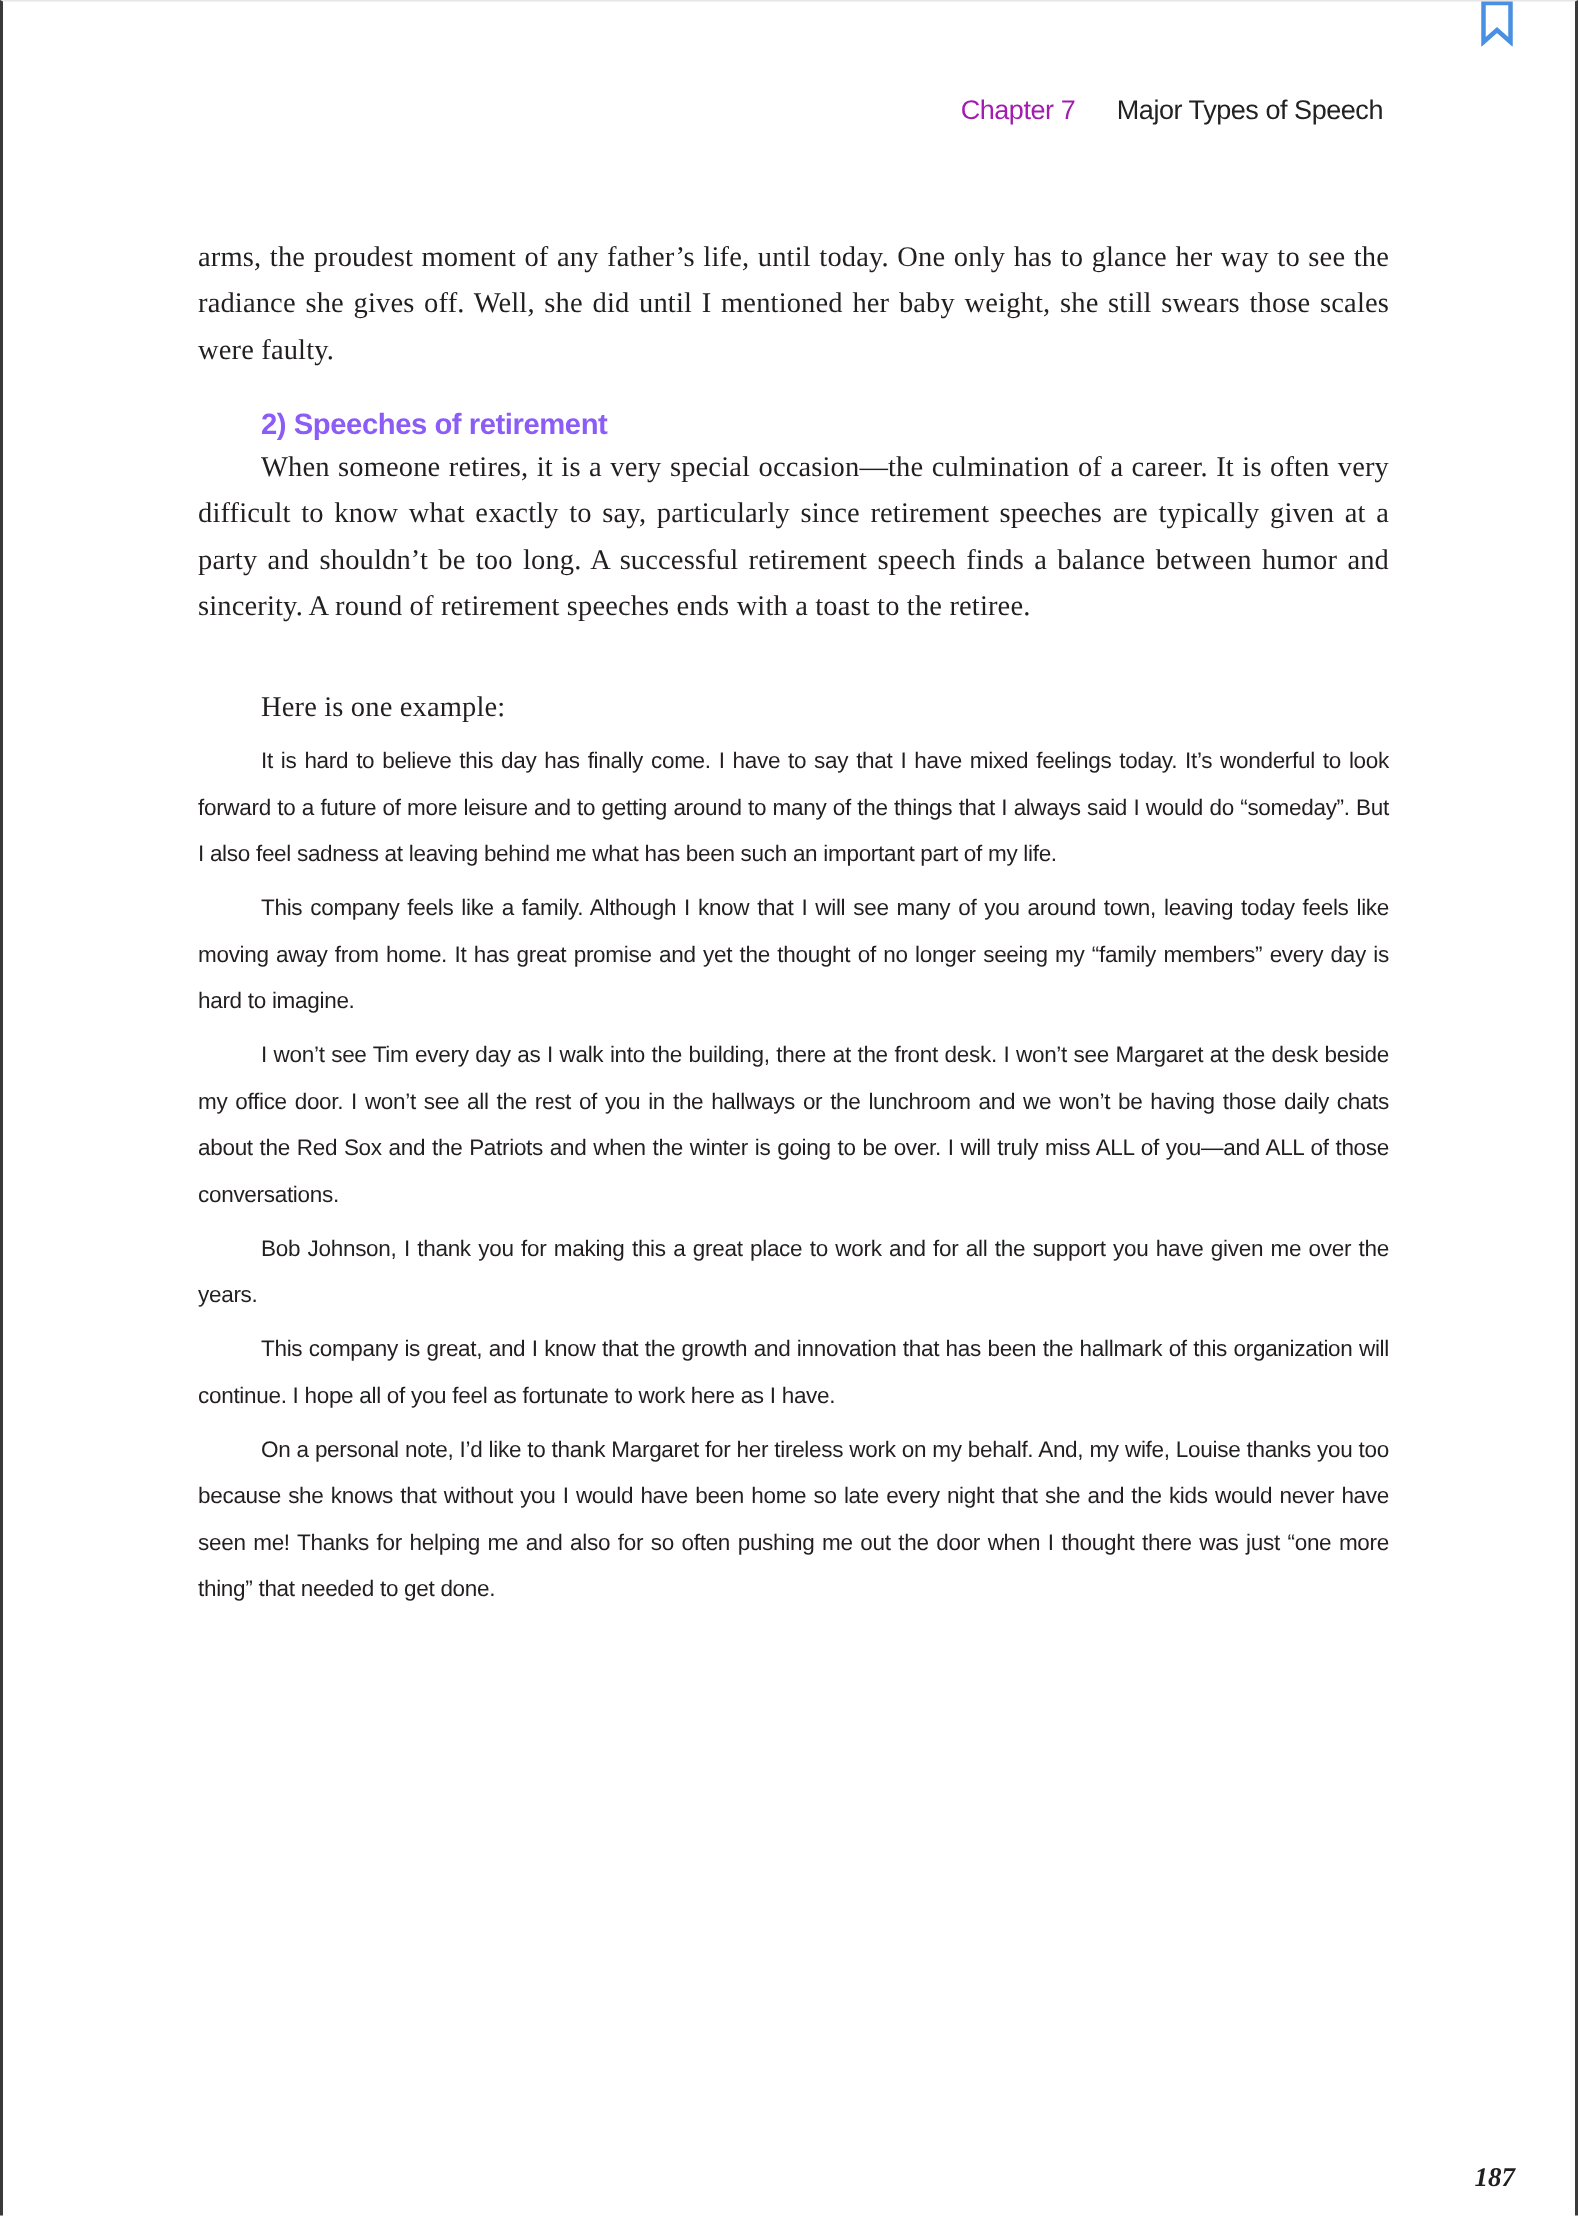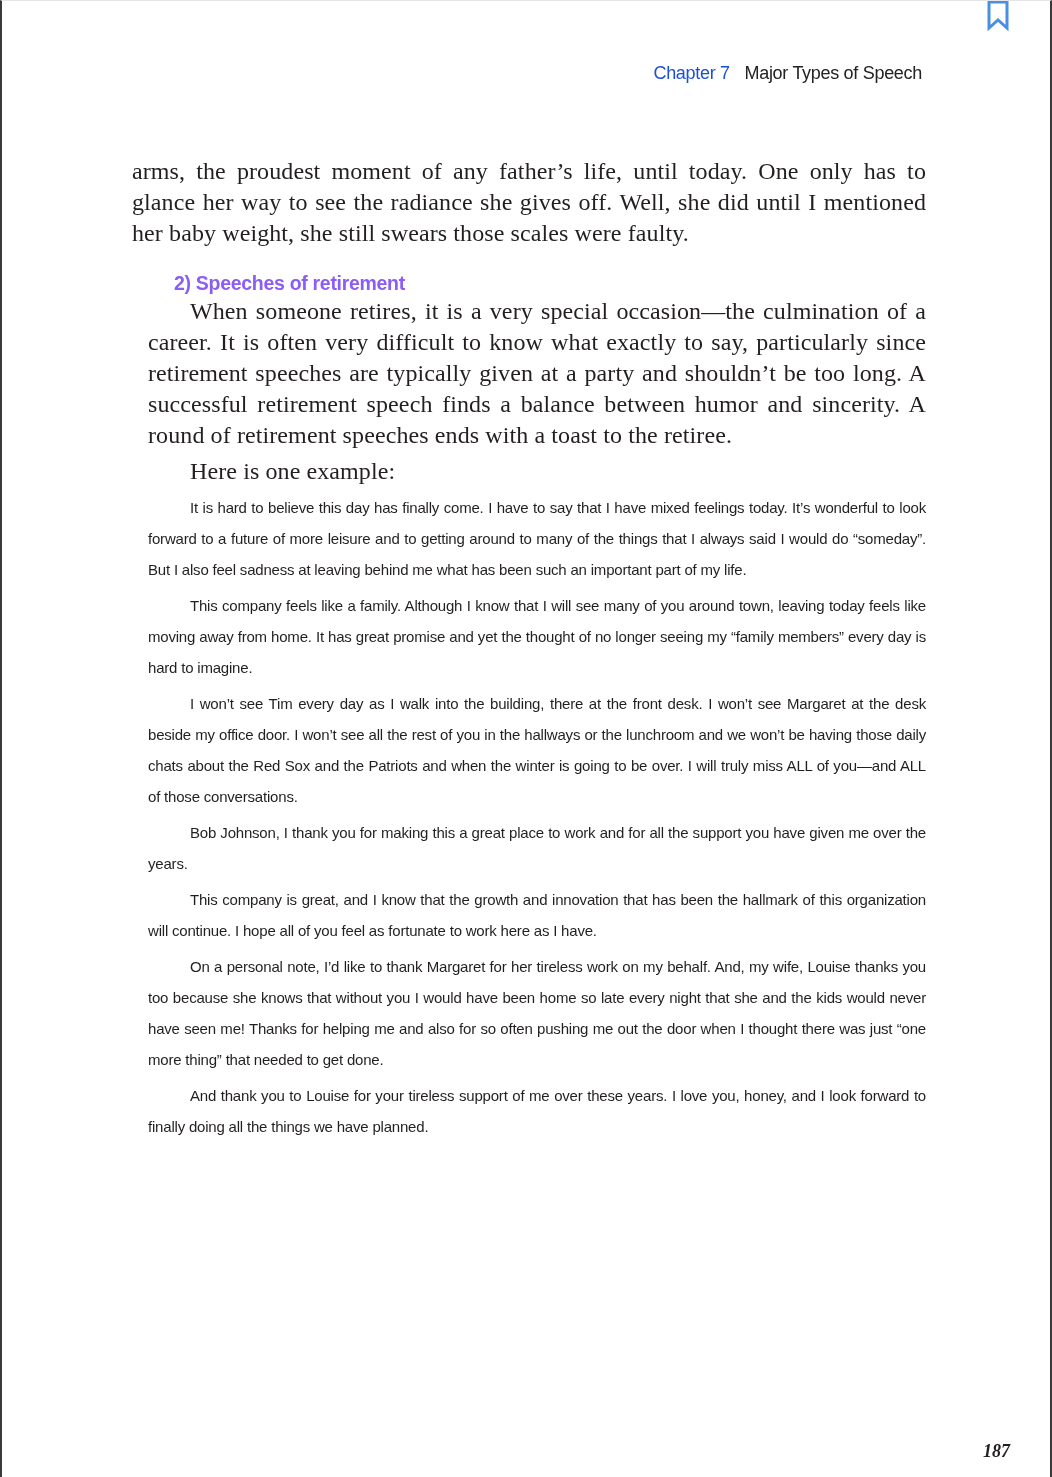--- a/index.html
+++ b/index.html
@@ -14,36 +14,36 @@
       border-top: 1px solid #e6e6e6;
       box-sizing: border-box;
     }
     .bookmark {
       position: absolute; left: 984px; top: 0px; width: 24px; height: 30px; cursor: pointer;
     }
     .running-head {
       position: absolute; top: 62px; right: 128px;
       font-family: "Liberation Sans", sans-serif; font-size: 18px; letter-spacing: -0.3px;
     }
-    .running-head .chap { color: #1d4ed8; margin-right: 10px; }
+    .running-head .chap { color: #a21caf; margin-right: 23px; }
     .running-head .title { color: #222; }
     .body-text {
       position: absolute; left: 130px; width: 794px;
       color: #231f20;
     }
     .serif {
-      font-family: "Liberation Serif", serif; font-size: 24px; line-height: 31px;
+      font-family: "Liberation Serif", serif; font-size: 19px; line-height: 31px;
       text-align: justify; letter-spacing: 0.1px;
     }
     .sans {
       font-family: "Liberation Sans", sans-serif; font-size: 15px; line-height: 31px;
       text-align: justify; letter-spacing: -0.2px;
     }
     p { margin: 0; }
-    .indent { text-indent: 42px; margin-left: 16px; }
+    .indent { text-indent: 42px; }
     .heading {
       font-family: "Liberation Sans", sans-serif; font-size: 19.5px; font-weight: bold;
       color: #8b5cf6; margin-left: 42px; line-height: 28px; letter-spacing: -0.3px;
     }
     .page-num {
       position: absolute; right: 40px; top: 1408px;
       font-family: "Liberation Serif", serif; font-style: italic; font-weight: bold;
       font-size: 18px; color: #231f20; margin-top: 32px;
     }
   </style>
@@ -79,17 +79,16 @@
     <p class="indent">Here is one example:</p>
   </div>
 
   <div class="body-text sans" style="top:491px;">
     <p class="indent" style="margin-bottom:5px;">It is hard to believe this day has finally come. I have to say that I have mixed feelings today. It’s wonderful to look forward to a future of more leisure and to getting around to many of the things that I always said I would do “someday”. But I also feel sadness at leaving behind me what has been such an important part of my life.</p>
     <p class="indent" style="margin-bottom:5px;">This company feels like a family. Although I know that I will see many of you around town, leaving today feels like moving away from home. It has great promise and yet the thought of no longer seeing my “family members” every day is hard to imagine.</p>
     <p class="indent" style="margin-bottom:5px;">I won’t see Tim every day as I walk into the building, there at the front desk. I won’t see Margaret at the desk beside my office door. I won’t see all the rest of you in the hallways or the lunchroom and we won’t be having those daily chats about the Red Sox and the Patriots and when the winter is going to be over. I will truly miss ALL of you—and ALL of those conversations.</p>
     <p class="indent" style="margin-bottom:5px;">Bob Johnson, I thank you for making this a great place to work and for all the support you have given me over the years.</p>
     <p class="indent" style="margin-bottom:5px;">This company is great, and I know that the growth and innovation that has been the hallmark of this organization will continue. I hope all of you feel as fortunate to work here as I have.</p>
     <p class="indent" style="margin-bottom:5px;">On a personal note, I’d like to thank Margaret for her tireless work on my behalf. And, my wife, Louise thanks you too because she knows that without you I would have been home so late every night that she and the kids would never have seen me! Thanks for helping me and also for so often pushing me out the door when I thought there was just “one more thing” that needed to get done.</p>
-    <p class="indent">And thank you to Louise for your tireless support of me over these years. I love you, honey, and I look forward to finally doing all the things we have planned.</p>
   </div>
 
   <div class="page-num">187</div>
 </div>
 
 </body></html>

